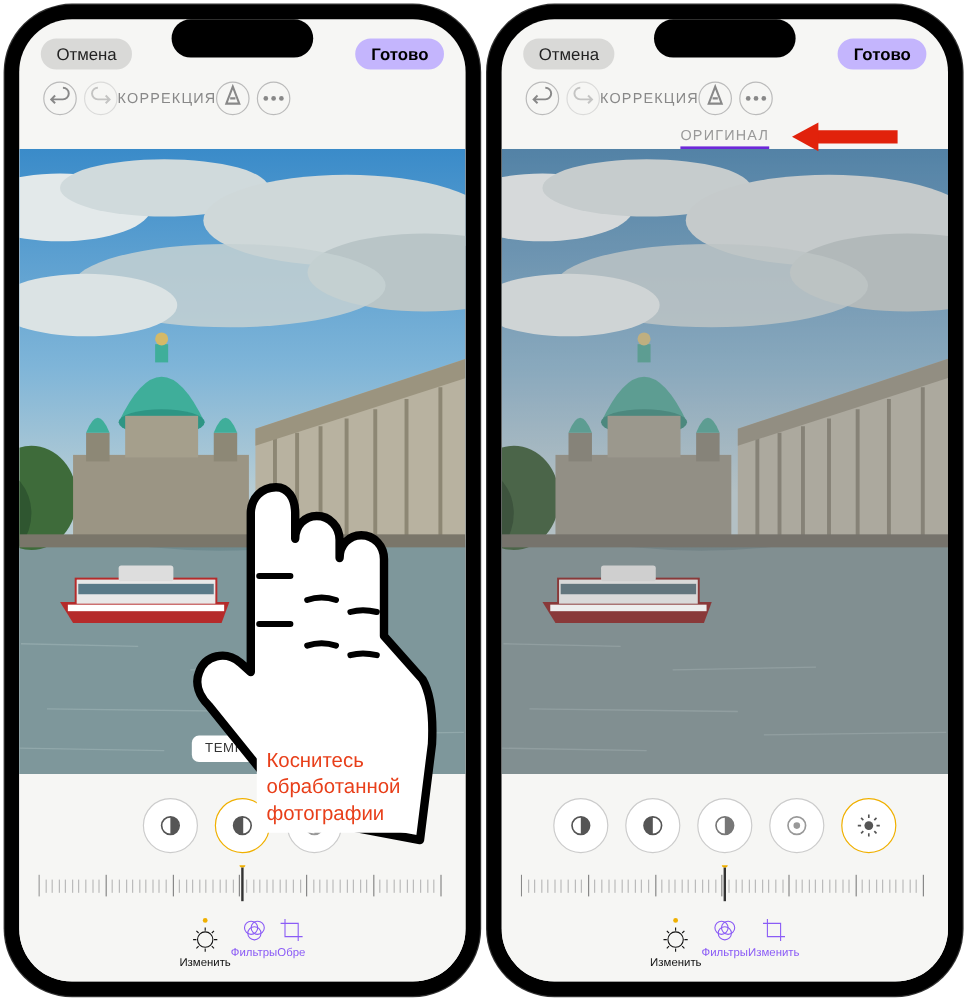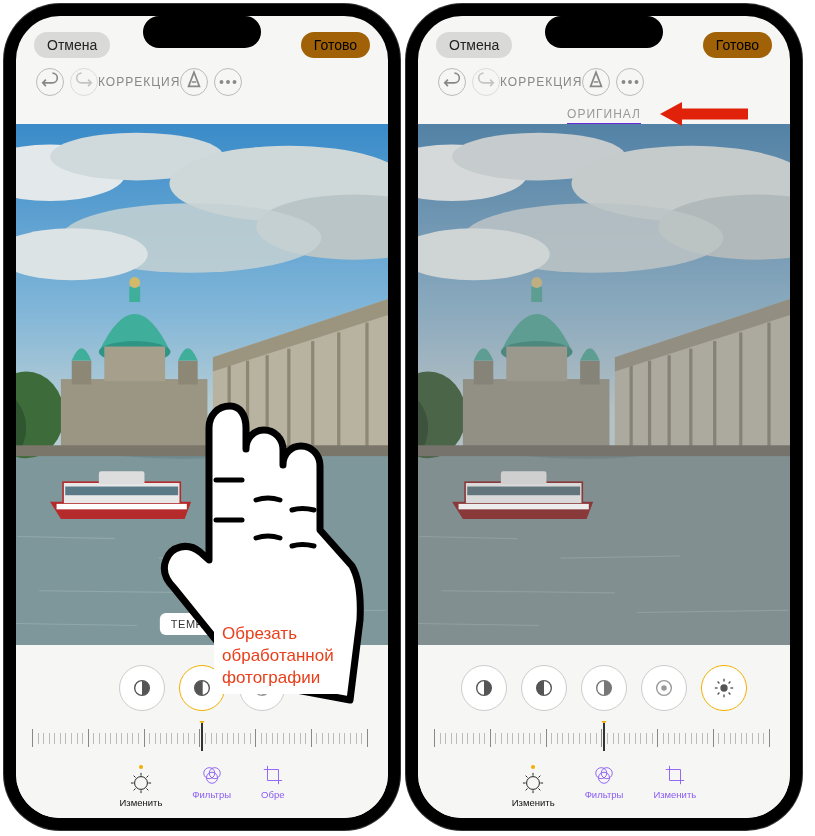--- a/index.html
+++ b/index.html
@@ -55,21 +55,21 @@
   }
   .pill-btn {
     border-radius: 16px;
     padding: 5px 13px;
     font-size: 14px;
     font-weight: 500;
     border: none;
     cursor: pointer;
   }
   .cancel-btn { background: #d9d9d7; color: #222; }
-  .done-btn { background: #a16207; color: #000; font-weight: 400; }
+  .done-btn { background: #c4b5fd; color: #000; font-weight: 700; }
   .subbar {
     display: flex;
     align-items: center;
     padding: 4px 20px 8px;
   }
   .iconbtn {
     width: 28px; height: 28px;
     border-radius: 50%;
     border: 1.4px solid #bbb;
     background: transparent;
@@ -176,21 +176,20 @@
     left: 50%; top: -3px;
     width: 5px; height: 5px;
     background: #f0b000;
     border-radius: 50%;
     transform: translateX(-50%);
   }
 
   .tabs {
     display: flex;
     justify-content: center;
-    gap: 30px;
     padding: 9px 0 4px;
   }
   .tab {
     display: flex;
     flex-direction: column;
     align-items: center;
     gap: 3px;
     cursor: pointer;
     color: #8b5cf6;
   }
@@ -704,16 +703,16 @@
     <line x1="56" y1="110" x2="82" y2="110"></line>
     <line x1="56" y1="150" x2="82" y2="150"></line>
     <path d="M96 130 q12 -4 24 0" fill="none"></path>
     <path d="M96 168 q12 -4 24 0" fill="none"></path>
     <path d="M132 140 q10 -3 22 0" fill="none"></path>
     <path d="M132 176 q10 -3 22 0" fill="none"></path>
   </g>
 </svg>
 
 <div class="callout">
-  <div>Обрезать</div>
+  <div>Коснитесь</div>
   <div>обработанной</div>
   <div>фотографии</div>
 </div>
 
 </body></html>

